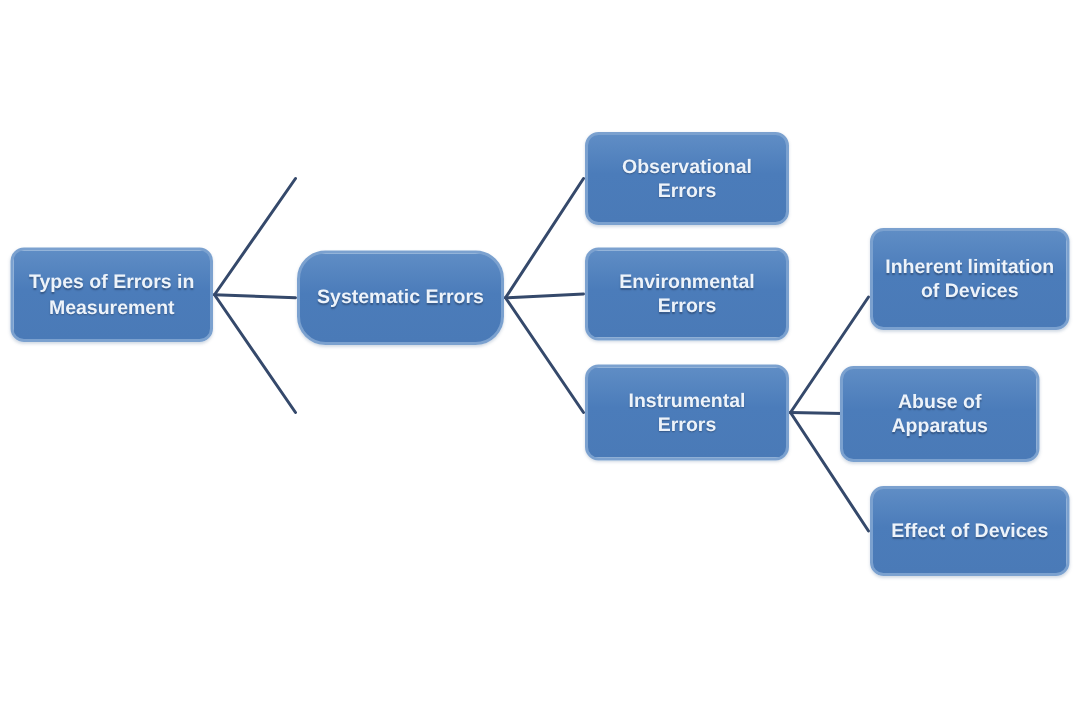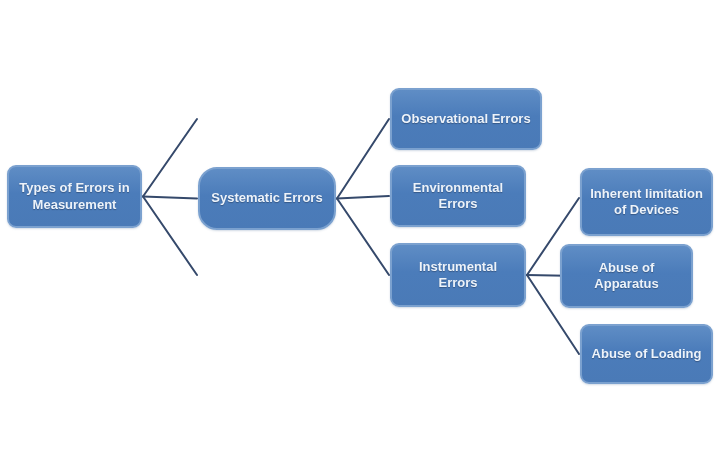--- a/index.html
+++ b/index.html
@@ -60,31 +60,31 @@
       <line x1="527" y1="275" x2="579" y2="276" stroke="#35496b" stroke-width="2" stroke-linecap="round"></line>
       <line x1="527" y1="275" x2="579" y2="354" stroke="#35496b" stroke-width="2" stroke-linecap="round"></line>
     </svg>
 
 <div class="node" style="left: 7px; top: 165px; width: 135px; height: 63px;">
       <span>Types of Errors in Measurement</span>
     </div>
     <div class="node" style="left: 198px; top: 167px; width: 138px; height: 63px; border-radius: 19px;">
       <span>Systematic Errors</span>
     </div>
-    <div class="node" style="left: 390px; top: 88px; width: 152px; height: 62px;">
+    <div class="node" style="left: 390px; top: 88px; width: 136px; height: 62px;">
       <span>Observational Errors</span>
     </div>
     <div class="node" style="left: 390px; top: 165px; width: 136px; height: 62px;">
       <span>Environmental Errors</span>
     </div>
     <div class="node" style="left: 390px; top: 243px; width: 136px; height: 64px;">
       <span>Instrumental Errors</span>
     </div>
-    <div class="node bold" style="left: 580px; top: 168px; width: 133px; height: 68px; text-align: center;">
+    <div class="node bold" style="left: 580px; top: 152px; width: 133px; height: 68px; text-align: center;">
       <span>Inherent limitation of Devices</span>
     </div>
     <div class="node bold" style="left: 560px; top: 244px; width: 133px; height: 64px;">
       <span>Abuse of Apparatus</span>
     </div>
     <div class="node bold" style="left: 580px; top: 324px; width: 133px; height: 60px;">
-      <span>Abuse of Loading</span>
+      <span>Effect of Devices</span>
     </div>
   </div>
 
 </body></html>

